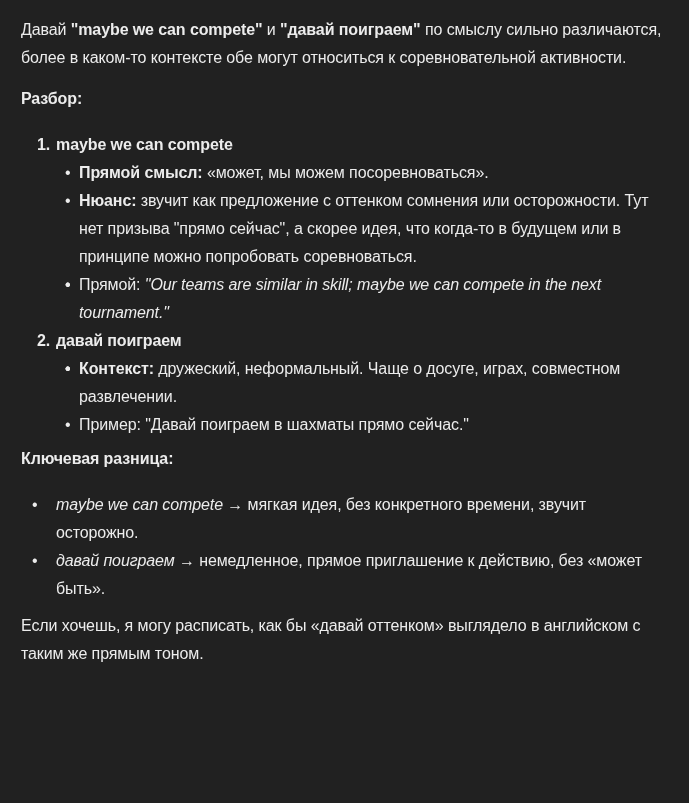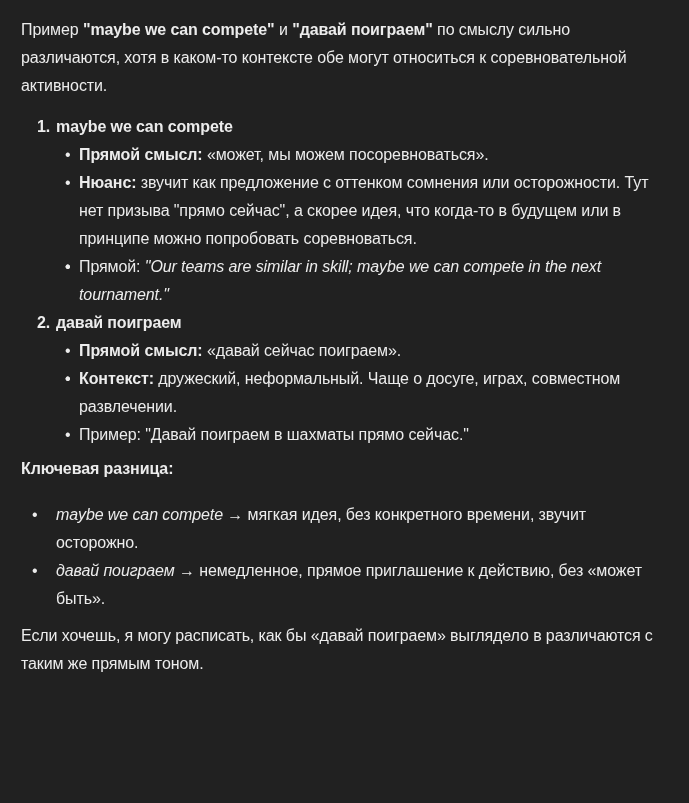--- a/index.html
+++ b/index.html
@@ -36,22 +36,23 @@
 
   .ulist { margin: 0 0 9px 0; }
   .kpoint { position: relative; padding-left: 35px; }
   .kpoint .dot { position: absolute; left: 11px; top: 0; }
 </style>
 </head>
 <body>
 
 <div class="page">
 
-  <p class="para"><span>Пример </span><span class="b">"maybe we can compete"</span><span> и </span><span class="b">"давай поиграем"</span><span> по смыслу сильно различаются, хотя в каком-то контексте обе могут относиться к соревновательной активности.</span></p>
+  <p class="para"><span>Давай </span><span class="b">"maybe we can compete"</span><span> и </span><span class="b">"давай поиграем"</span><span> по смыслу сильно различаются, более в каком-то контексте обе могут относиться к соревновательной активности.</span></p>
 
+  <p class="para heading mb18">Разбор:</p>
 
   <div class="olist">
 
     <div class="oitem">
       <div class="otitle-row">
         <span class="onum">1.</span>
         <span class="otitle">maybe we can compete</span>
       </div>
       <div class="points">
         <div class="point">
@@ -73,21 +74,20 @@
     </div>
 
     <div class="oitem">
       <div class="otitle-row">
         <span class="onum">2.</span>
         <span class="otitle">давай поиграем</span>
       </div>
       <div class="points">
         <div class="point">
           <span class="dot">•</span>
-          <span class="ptext"><span class="b">Прямой смысл:</span><span> «давай сейчас поиграем».</span></span>
         </div>
         <div class="point">
           <span class="dot">•</span>
         </div>
         <div class="point">
           <span class="dot">•</span>
           <span class="ptext"><span class="b">Контекст:</span><span> дружеский, неформальный. Чаще о досуге, играх, совместном развлечении.</span></span>
         </div>
         <div class="point">
           <span class="dot">•</span>
@@ -104,15 +104,15 @@
     <div class="kpoint">
       <span class="dot">•</span>
       <span class="ptext"><span class="i">maybe we can compete</span><span> → мягкая идея, без конкретного времени, звучит осторожно.</span></span>
     </div>
     <div class="kpoint">
       <span class="dot">•</span>
       <span class="ptext"><span class="i">давай поиграем</span><span> → немедленное, прямое приглашение к действию, без «может быть».</span></span>
     </div>
   </div>
 
-  <p class="para">Если хочешь, я могу расписать, как бы «давай поиграем» выглядело в различаются с таким же прямым тоном.</p>
+  <p class="para">Если хочешь, я могу расписать, как бы «давай оттенком» выглядело в английском с таким же прямым тоном.</p>
 
 </div>
 
 </body></html>

